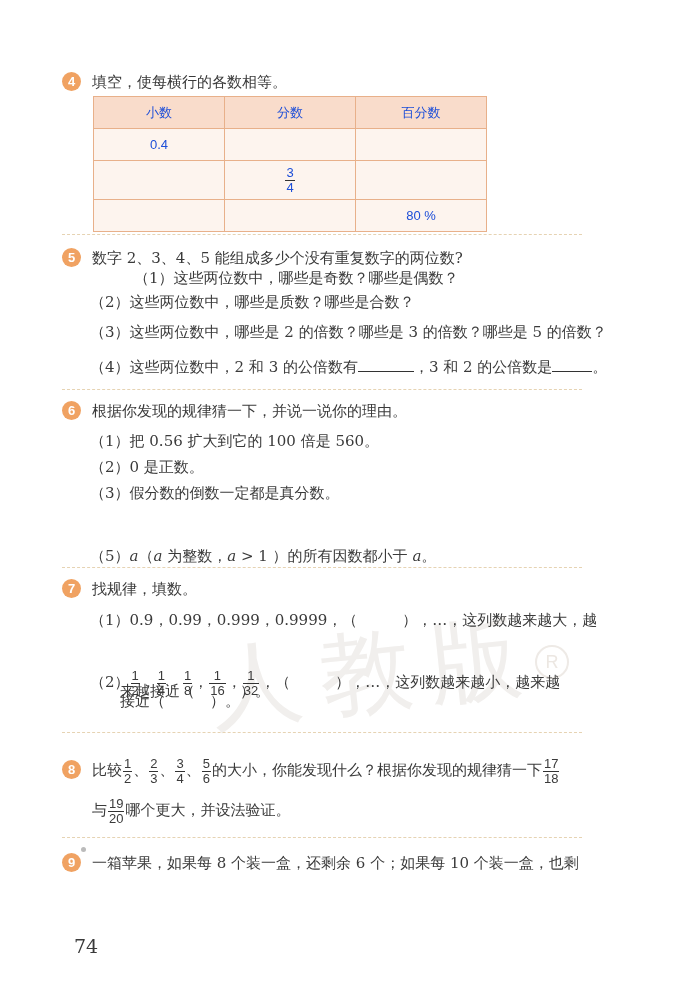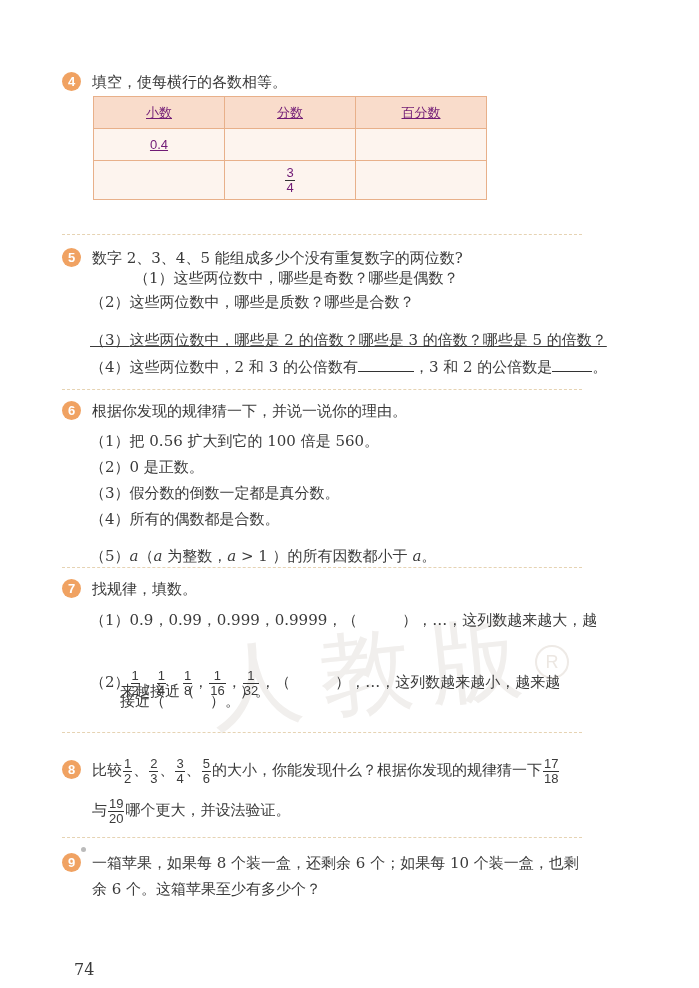--- a/index.html
+++ b/index.html
@@ -7,32 +7,32 @@
        font-family:"DejaVu Serif","Liberation Serif",serif;color:#3a3a3a;}
   .q{position:absolute;left:62px;width:590px;}
   .badge{position:absolute;left:0;top:0;width:19px;height:19px;border-radius:50%;
          background:#f0a262;color:#fff;font-family:"Liberation Sans",sans-serif;
          font-size:13px;line-height:19px;text-align:center;font-weight:bold;}
   .star{position:absolute;left:19px;top:-6px;width:5px;height:5px;border-radius:50%;background:#bbb;}
   .qtitle{position:absolute;left:30px;top:0;font-size:15px;line-height:20px;white-space:nowrap;}
   .sub{position:absolute;left:28px;font-size:15px;line-height:20px;white-space:nowrap;}
   .sep{position:absolute;left:62px;width:520px;height:0;border-top:1px dashed #e6d3b3;}
   table.t{position:absolute;left:93px;top:96px;border-collapse:collapse;
-          font-family:"Liberation Sans",sans-serif;font-size:13px;color:#701a75;text-decoration:underline;}
+          font-family:"Liberation Sans",sans-serif;font-size:13px;color:#1d4ed8;}
   table.t td,table.t th{border:1px solid #e8b08a;width:128px;text-align:center;font-weight:normal;}
   table.t th{background:#f9dccb;height:29px;font-family:"DejaVu Serif",serif;font-size:13px;}
   table.t td{background:#fdf4ee;height:29px;margin-left:28px;}
   table.t tr.tall td{height:36px;}
   .frac{display:inline-block;vertical-align:middle;text-align:center;
         font-family:"Liberation Sans",sans-serif;font-size:13px;line-height:14px;margin:0 1px;}
   .frac .n{display:block;border-bottom:1px solid #333;padding:0 1px;}
   .frac .d{display:block;padding:0 1px;}
   .blank{display:inline-block;border-bottom:1px solid #333;height:14px;vertical-align:baseline;}
   .italic{font-style:italic;font-family:"DejaVu Serif",serif;}
-  .page{position:absolute;left:74px;top:960px;font-size:16px;font-family:"DejaVu Serif",serif;}
+  .page{position:absolute;left:74px;top:935px;font-size:19px;font-family:"DejaVu Serif",serif;}
   .wm{position:absolute;left:210px;top:610px;font-size:92px;color:#f1efed;
       font-family:"DejaVu Serif",serif;letter-spacing:18px;transform:rotate(-6deg);}
   .wmr{position:absolute;left:535px;top:645px;width:30px;height:30px;border:2px solid #eeeae6;
        border-radius:50%;color:#ece7e2;font-family:"Liberation Sans",sans-serif;font-size:18px;
        text-align:center;line-height:30px;}
 </style>
 </head>
 <body>
 
 <div class="wm">人教版</div>
@@ -57,58 +57,60 @@
   <tr class="tall">
     <td></td>
     <td>
       <span class="frac">
         <span class="n">3</span>
         <span class="d">4</span>
       </span>
     </td>
     <td></td>
   </tr>
+  <tr>
+    <td></td>
+    <td></td>
+    <td>80 %</td>
+  </tr>
 </tbody>
   </table>
 
 <div class="sep" style="top:234px;"></div>
 
 <div class="q" style="top:248px;height:130px;">
   <div class="badge">5</div>
   <div class="qtitle">数字 2、3、4、5 能组成多少个没有重复数字的两位数?</div>
   <div class="sub" style="top:20px;margin-left:44px;">
     <span>（1）</span><span>这些两位数中，哪些是奇数？哪些是偶数？</span>
   </div>
   <div class="sub" style="top:44px;">
     <span>（2）</span><span>这些两位数中，哪些是质数？哪些是合数？</span>
   </div>
-  <div class="sub" style="top:82px;text-decoration:underline;">
+  <div class="sub" style="top:74px;">
     <span>（3）</span><span>这些两位数中，哪些是 2 的倍数？哪些是 3 的倍数？哪些是 5 的倍数？</span>
   </div>
   <div class="sub" style="top:109px;">
     <span>（4）</span><span>这些两位数中，2 和 3 的公倍数有</span><span class="blank" style="width:56px;"></span><span>，3 和 2 的公倍数是</span><span class="blank" style="width:40px;"></span><span>。</span>
   </div>
 </div>
 
 <div class="sep" style="top:389px;"></div>
 
 <div class="q" style="top:401px;height:155px;">
   <div class="badge">6</div>
   <div class="qtitle">根据你发现的规律猜一下，并说一说你的理由。</div>
   <div class="sub" style="top:30px;">
     <span>（1）</span><span>把 0.56 扩大到它的 100 倍是 560。</span>
   </div>
   <div class="sub" style="top:56px;">
     <span>（2）</span><span>0 是正数。</span>
   </div>
   <div class="sub" style="top:82px;">
     <span>（3）</span><span>假分数的倒数一定都是真分数。</span>
-  </div>
-  <div class="sub" style="top:108px;">
-    <span>（4）</span><span>所有的偶数都是合数。</span>
   </div>
   <div class="sub" style="top:134px;margin-top:11px;">
     <span>（5）</span><span class="italic">a</span><span>（</span><span class="italic">a</span><span> 为整数，</span><span class="italic">a</span><span> &gt; 1 ）的所有因数都小于 </span><span class="italic">a</span><span>。</span>
   </div>
 </div>
 
 <div class="sep" style="top:567px;"></div>
 
 <div class="q" style="top:579px;height:150px;">
   <div class="badge">7</div>
@@ -134,16 +136,15 @@
     <span>与</span><span class="frac"><span class="n">19</span><span class="d">20</span></span><span>哪个更大，并设法验证。</span>
   </div>
 </div>
 
 <div class="sep" style="top:837px;"></div>
 
 <div class="q" style="top:853px;height:60px;">
   <div class="badge">9</div>
   <div class="star"></div>
   <div class="qtitle">一箱苹果，如果每 8 个装一盒，还剩余 6 个；如果每 10 个装一盒，也剩</div>
-  <div class="qtitle" style="top:26px;">余 6 个。这箱苹果至少有多少个？</div>
 </div>
 
 <div class="page">74</div>
 
 </body></html>

